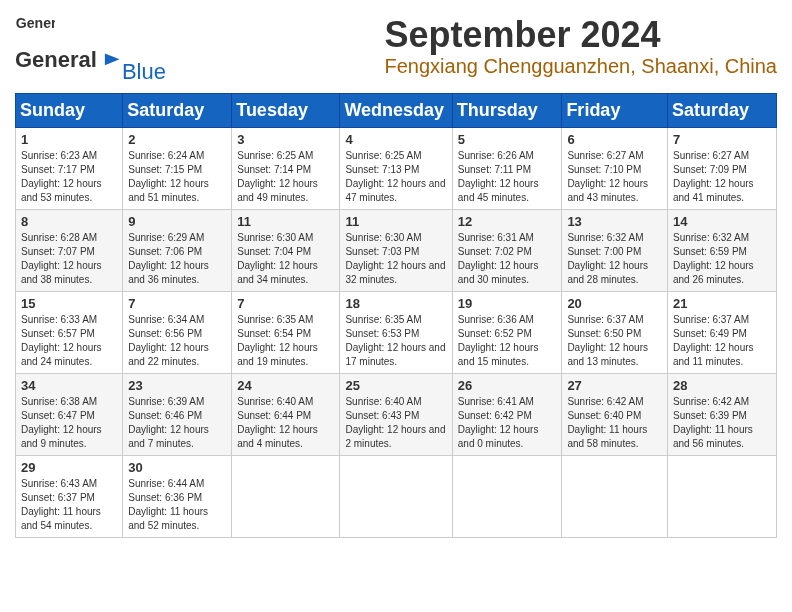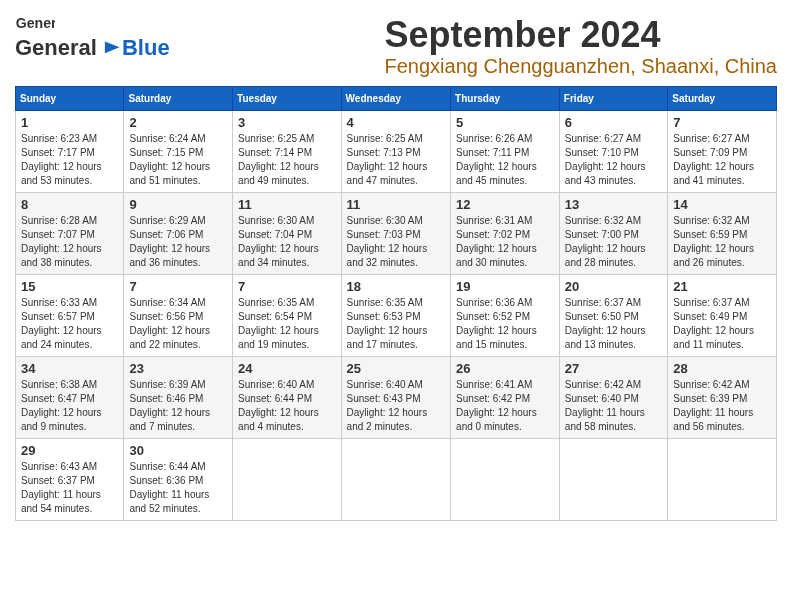--- a/index.html
+++ b/index.html
@@ -41,21 +41,21 @@
     .calendar-table {
       width: 100%;
       border-collapse: collapse;
       font-size: 11px;
     }
     .calendar-table th {
       background-color: #1565c0;
       color: #fff;
       padding: 6px 4px;
       text-align: left;
-      font-size: 10px;
+      font-size: 18px;
       font-weight: bold;
       border: 1px solid #0d47a1;
     }
     .calendar-table td {
       border: 1px solid #ccc;
       vertical-align: top;
       padding: 4px 5px;
       width: 113px;
       height: 80px;
       background: #fff;
@@ -85,21 +85,21 @@
 <div class="header-area">
   <div class="logo">
     <svg class="logo-icon" viewBox="0 0 60 28">
       <text x="0" y="20" font-size="22" font-weight="bold" font-family="Arial" fill="#333">General</text>
     </svg>
     <div style="display:flex;align-items:center;gap:0;">
       <span style="font-size:22px;font-weight:bold;color:#333;">General</span>
       <svg width="22" height="22" viewBox="0 0 30 30" style="margin-left:2px;margin-right:1px;">
         <polygon points="8,6 28,14 8,22" fill="#1565c0"></polygon>
       </svg>
-      <span style="font-size:22px;font-weight:bold;color:#1565c0;">Blue</span>
+      <span style="font-size:22px;font-weight:normal;color:#1565c0;margin-top:24px;">Blue</span>
     </div>
   </div>
   <div class="title-block">
     <div class="month-title">September 2024</div>
     <div class="location-title">Fengxiang Chengguanzhen, Shaanxi, China</div>
   </div>
 </div>
 
 <table class="calendar-table">
   <thead>

